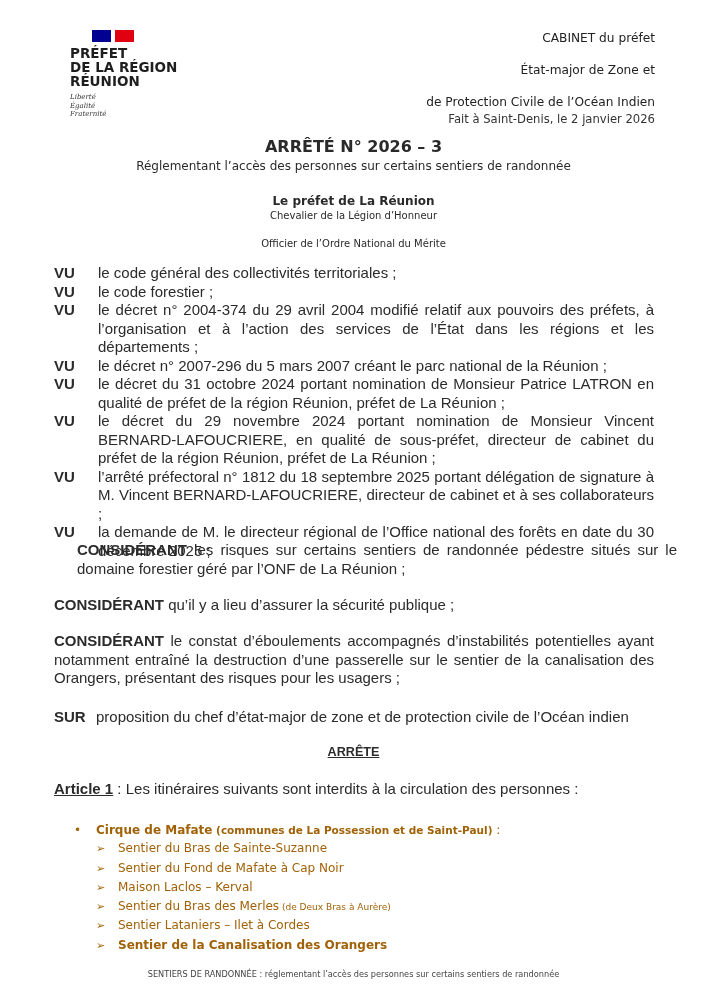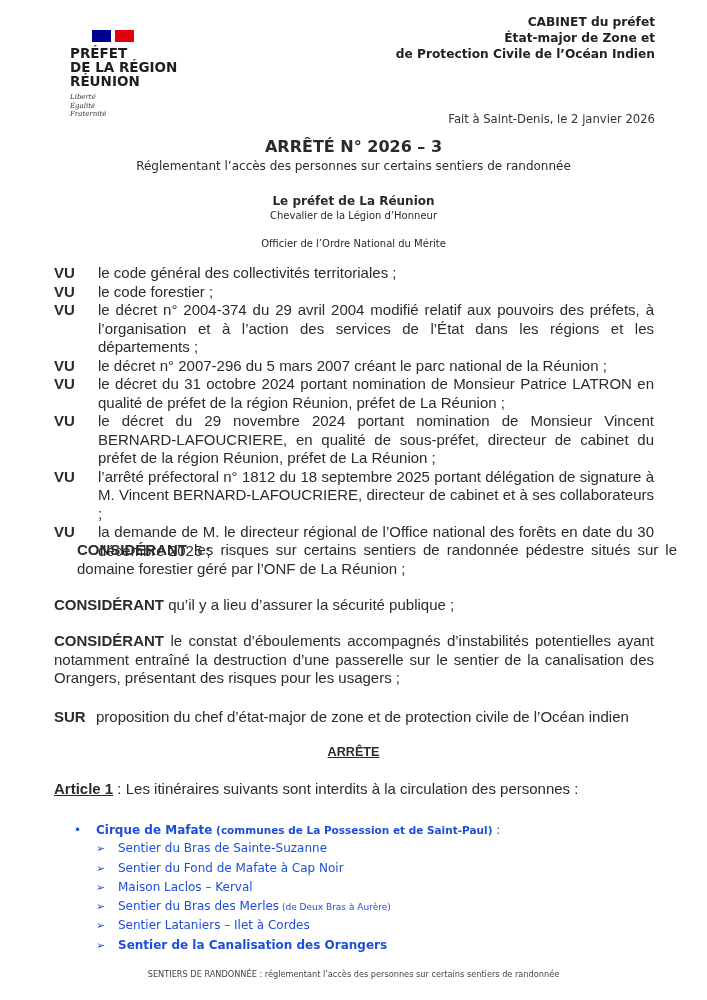--- a/index.html
+++ b/index.html
@@ -9,21 +9,21 @@
   
   .logo { left: 70px; top: 30px; width: 130px; }
   .flag { position: absolute; left: 22px; top: 0; width: 42px; height: 12px; }
   .flag .blue { position:absolute; left:0; top:0; width:19px; height:12px; background:#000091; }
   .flag .red { position:absolute; left:23px; top:0; width:19px; height:12px; background:#e1000f; }
   .logo-title { position: absolute; left: 0; top: 16px; font-family: "DejaVu Sans", sans-serif; font-weight: bold; font-size: 13.5px; line-height: 14px; color: #1e1e1e; white-space: nowrap; }
   .motto { position: absolute; left: 0; top: 63px; font-family: "DejaVu Serif", serif; font-style: italic; font-size: 7px; line-height: 8.5px; color: #333; }
 
   
   .cabinet { right: 52px; top: 14px; text-align: right; font-size: 12.2px; line-height: 16px; color: #222; }
-  .cabinet .b { font-weight: bold; }
+  .cabinet .b { font-weight: normal; margin-top: 16px; }
 
   .date { right: 52px; top: 112px; font-size: 11.6px; color: #333; }
 
   .center { left: 0; width: 707px; text-align: center; }
   .arrete-no { top: 137px; font-weight: bold; font-size: 16px; }
   .arrete-sub { top: 159px; font-size: 12px; }
   .prefet-title { top: 194px; font-weight: bold; font-size: 12px; }
   .prefet-line { font-size: 10px; }
 
   
@@ -37,21 +37,21 @@
   .consid b { font-weight: bold; }
 
   .sur { left: 54px; top: 708px; width: 620px; }
   .sur b { display:inline-block; width: 42px; font-weight: bold; }
 
   .arrete-title { top: 743px; font-weight: bold; text-decoration: underline; font-size: 12.6px; }
 
   .article { left: 54px; top: 780px; width: 620px; }
   .article u { font-weight: bold; }
 
-  .mafate { left: 74px; top: 821px; font-family: "DejaVu Sans", sans-serif; font-size: 12px; line-height: 18.3px; color: #1d4ed8; }
+  .mafate { left: 74px; top: 821px; font-family: "DejaVu Sans", sans-serif; font-size: 12px; line-height: 18.3px; color: #a16207; }
   .mafate .bullet { display:inline-block; width: 22px; }
   .mafate .head b { font-weight: bold; }
   .mafate .head .small { font-weight: bold; font-size: 10.5px; }
   .mafate .item { padding-left: 22px; }
   .mafate .arrow { display:inline-block; width: 22px; font-size: 11px; }
   .mafate .item .small { font-size: 9px; }
   .mafate .bold { font-weight: bold; }
 
   .footer { left: 0; width: 707px; top: 969px; text-align: center; font-size: 8.2px; color: #444; }
 </style>

